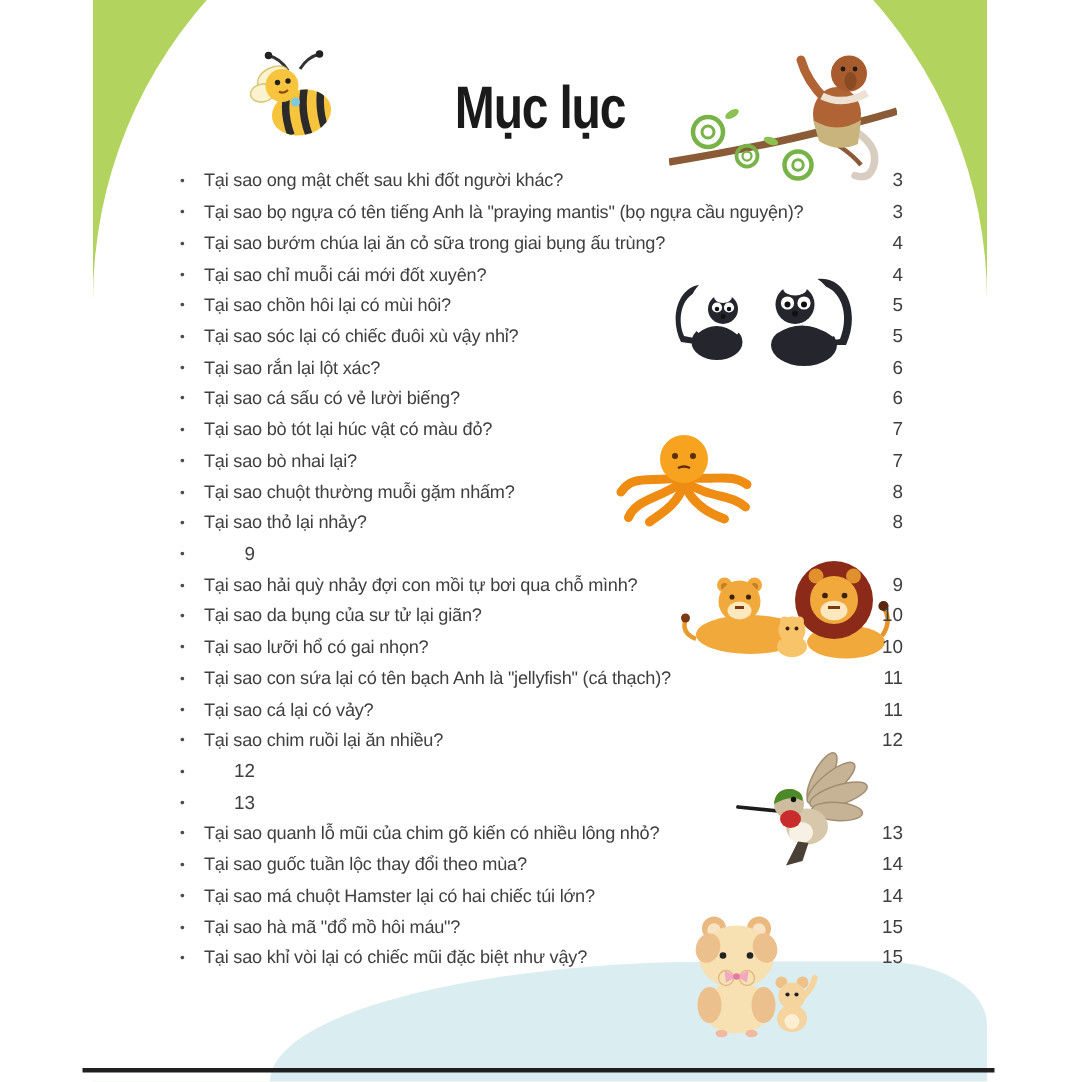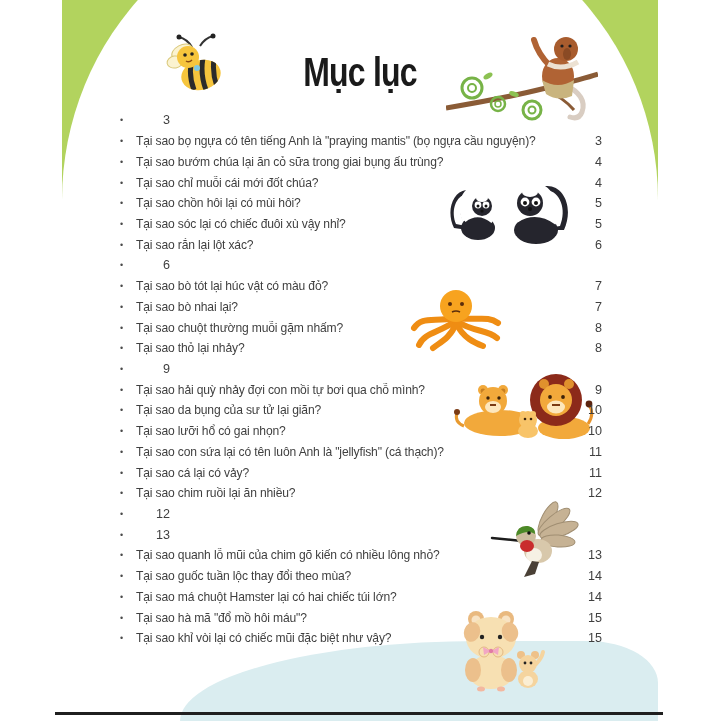--- a/index.html
+++ b/index.html
@@ -225,54 +225,56 @@
             <circle cx="81" cy="57" r="1.4" fill="#222"></circle>
           <path d="M86 58 Q92 52 93 46" stroke="#f5d49e" stroke-width="4" fill="none" stroke-linecap="round"></path>
           <ellipse cx="78" cy="73" rx="10" ry="9" fill="#f5d49e"></ellipse>
           <ellipse cx="78" cy="75" rx="5" ry="5" fill="#fbeed3"></ellipse>
         </svg>
       </div>
 
       <div class="toc">
           <div class="row">
     <span class="bullet">•</span>
+    <span class="txt">Tại sao ong mật chết sau khi đốt người khác?</span>
     <span class="num">3</span>
   </div>
           <div class="row">
     <span class="bullet">•</span>
     <span class="txt">Tại sao bọ ngựa có tên tiếng Anh là "praying mantis" (bọ ngựa cầu nguyện)?</span>
     <span class="num">3</span>
   </div>
           <div class="row">
     <span class="bullet">•</span>
     <span class="txt">Tại sao bướm chúa lại ăn cỏ sữa trong giai bụng ấu trùng?</span>
     <span class="num">4</span>
   </div>
           <div class="row">
     <span class="bullet">•</span>
-    <span class="txt">Tại sao chỉ muỗi cái mới đốt chúa?</span>
+    <span class="txt">Tại sao chỉ muỗi cái mới đốt xuyên?</span>
     <span class="num">4</span>
   </div>
           <div class="row">
     <span class="bullet">•</span>
     <span class="txt">Tại sao chồn hôi lại có mùi hôi?</span>
     <span class="num">5</span>
   </div>
           <div class="row">
     <span class="bullet">•</span>
     <span class="txt">Tại sao sóc lại có chiếc đuôi xù vậy nhỉ?</span>
     <span class="num">5</span>
   </div>
           <div class="row">
     <span class="bullet">•</span>
     <span class="txt">Tại sao rắn lại lột xác?</span>
     <span class="num">6</span>
   </div>
           <div class="row">
     <span class="bullet">•</span>
+    <span class="txt">Tại sao cá sấu có vẻ lười biếng?</span>
     <span class="num">6</span>
   </div>
           <div class="row">
     <span class="bullet">•</span>
     <span class="txt">Tại sao bò tót lại húc vật có màu đỏ?</span>
     <span class="num">7</span>
   </div>
           <div class="row">
     <span class="bullet">•</span>
     <span class="txt">Tại sao bò nhai lại?</span>
@@ -302,21 +304,21 @@
     <span class="txt">Tại sao da bụng của sư tử lại giãn?</span>
     <span class="num">10</span>
   </div>
           <div class="row">
     <span class="bullet">•</span>
     <span class="txt">Tại sao lưỡi hổ có gai nhọn?</span>
     <span class="num">10</span>
   </div>
           <div class="row">
     <span class="bullet">•</span>
-    <span class="txt">Tại sao con sứa lại có tên luôn Anh là "jellyfish" (cá thạch)?</span>
+    <span class="txt">Tại sao con sứa lại có tên bạch Anh là "jellyfish" (cá thạch)?</span>
     <span class="num">11</span>
   </div>
           <div class="row">
     <span class="bullet">•</span>
     <span class="txt">Tại sao cá lại có vảy?</span>
     <span class="num">11</span>
   </div>
           <div class="row">
     <span class="bullet">•</span>
     <span class="txt">Tại sao chim ruồi lại ăn nhiều?</span>

